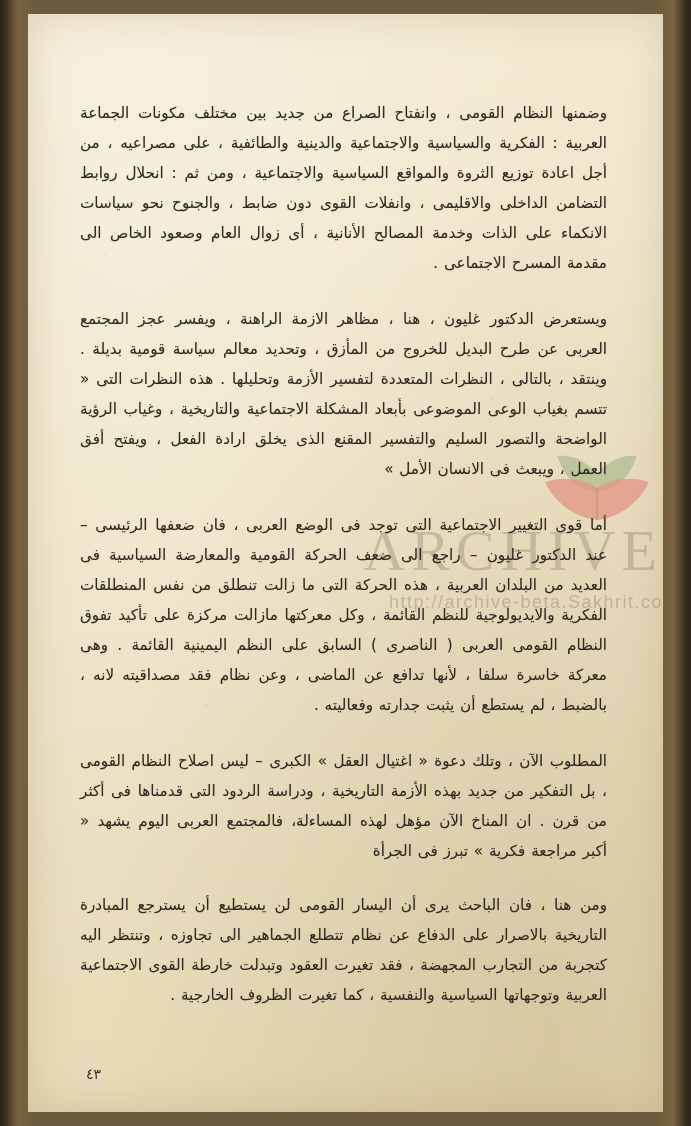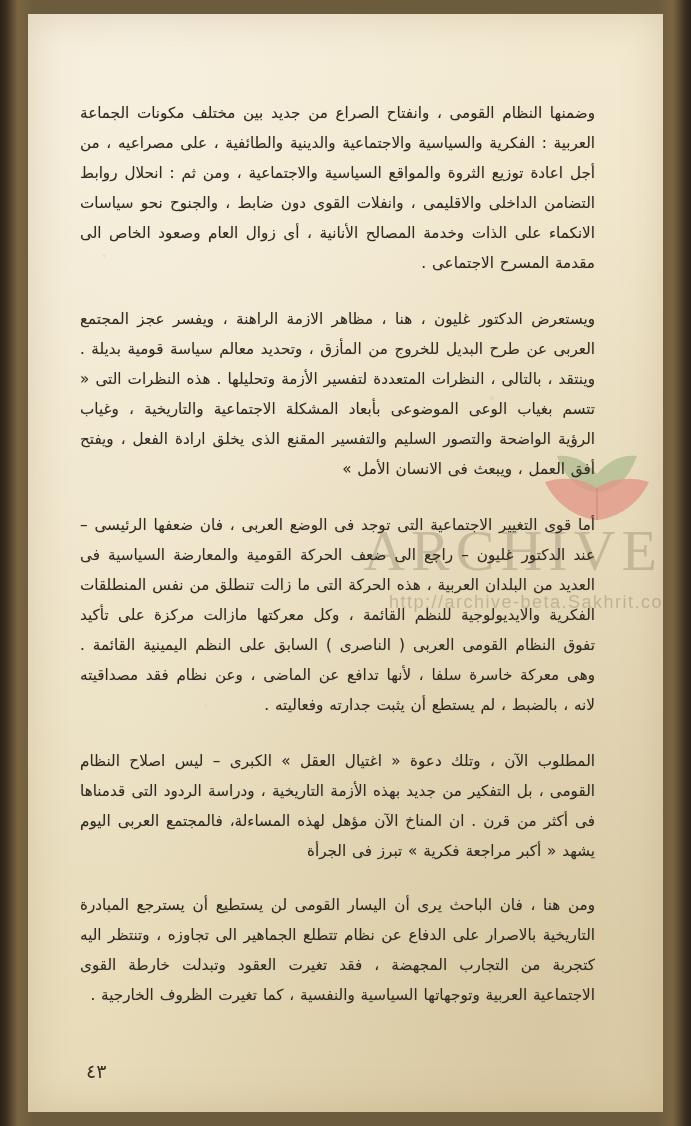--- a/index.html
+++ b/index.html
@@ -59,39 +59,39 @@
 
   .text-column {
     position: absolute;
     left: 52px;
     right: 52px;
     top: 84px;
     z-index: 3;
   }
 
   p.para {
-    margin: 0 16px 26px 0;
+    margin: 0 4px 26px 0;
     font-family: "DejaVu Sans", sans-serif;
     font-size: 15.2px;
     line-height: 30px;
     color: #2f2a22;
     text-align: justify;
     text-justify: inter-word;
     letter-spacing: 0px;
     word-spacing: 1px;
     text-shadow: 0 0 1px rgba(70,55,30,0.25);
   }
   p.para.tight { margin-bottom: 24px; }
 
   .page-number {
     position: absolute;
     left: 58px;
     bottom: 30px;
     font-family: "DejaVu Sans", sans-serif;
-    font-size: 19px;
+    font-size: 14px;
     color: #37302a;
     z-index: 4;
   }
 
   
   .watermark {
     position: absolute;
     left: 0; right: 0;
     top: 430px;
     height: 240px;

